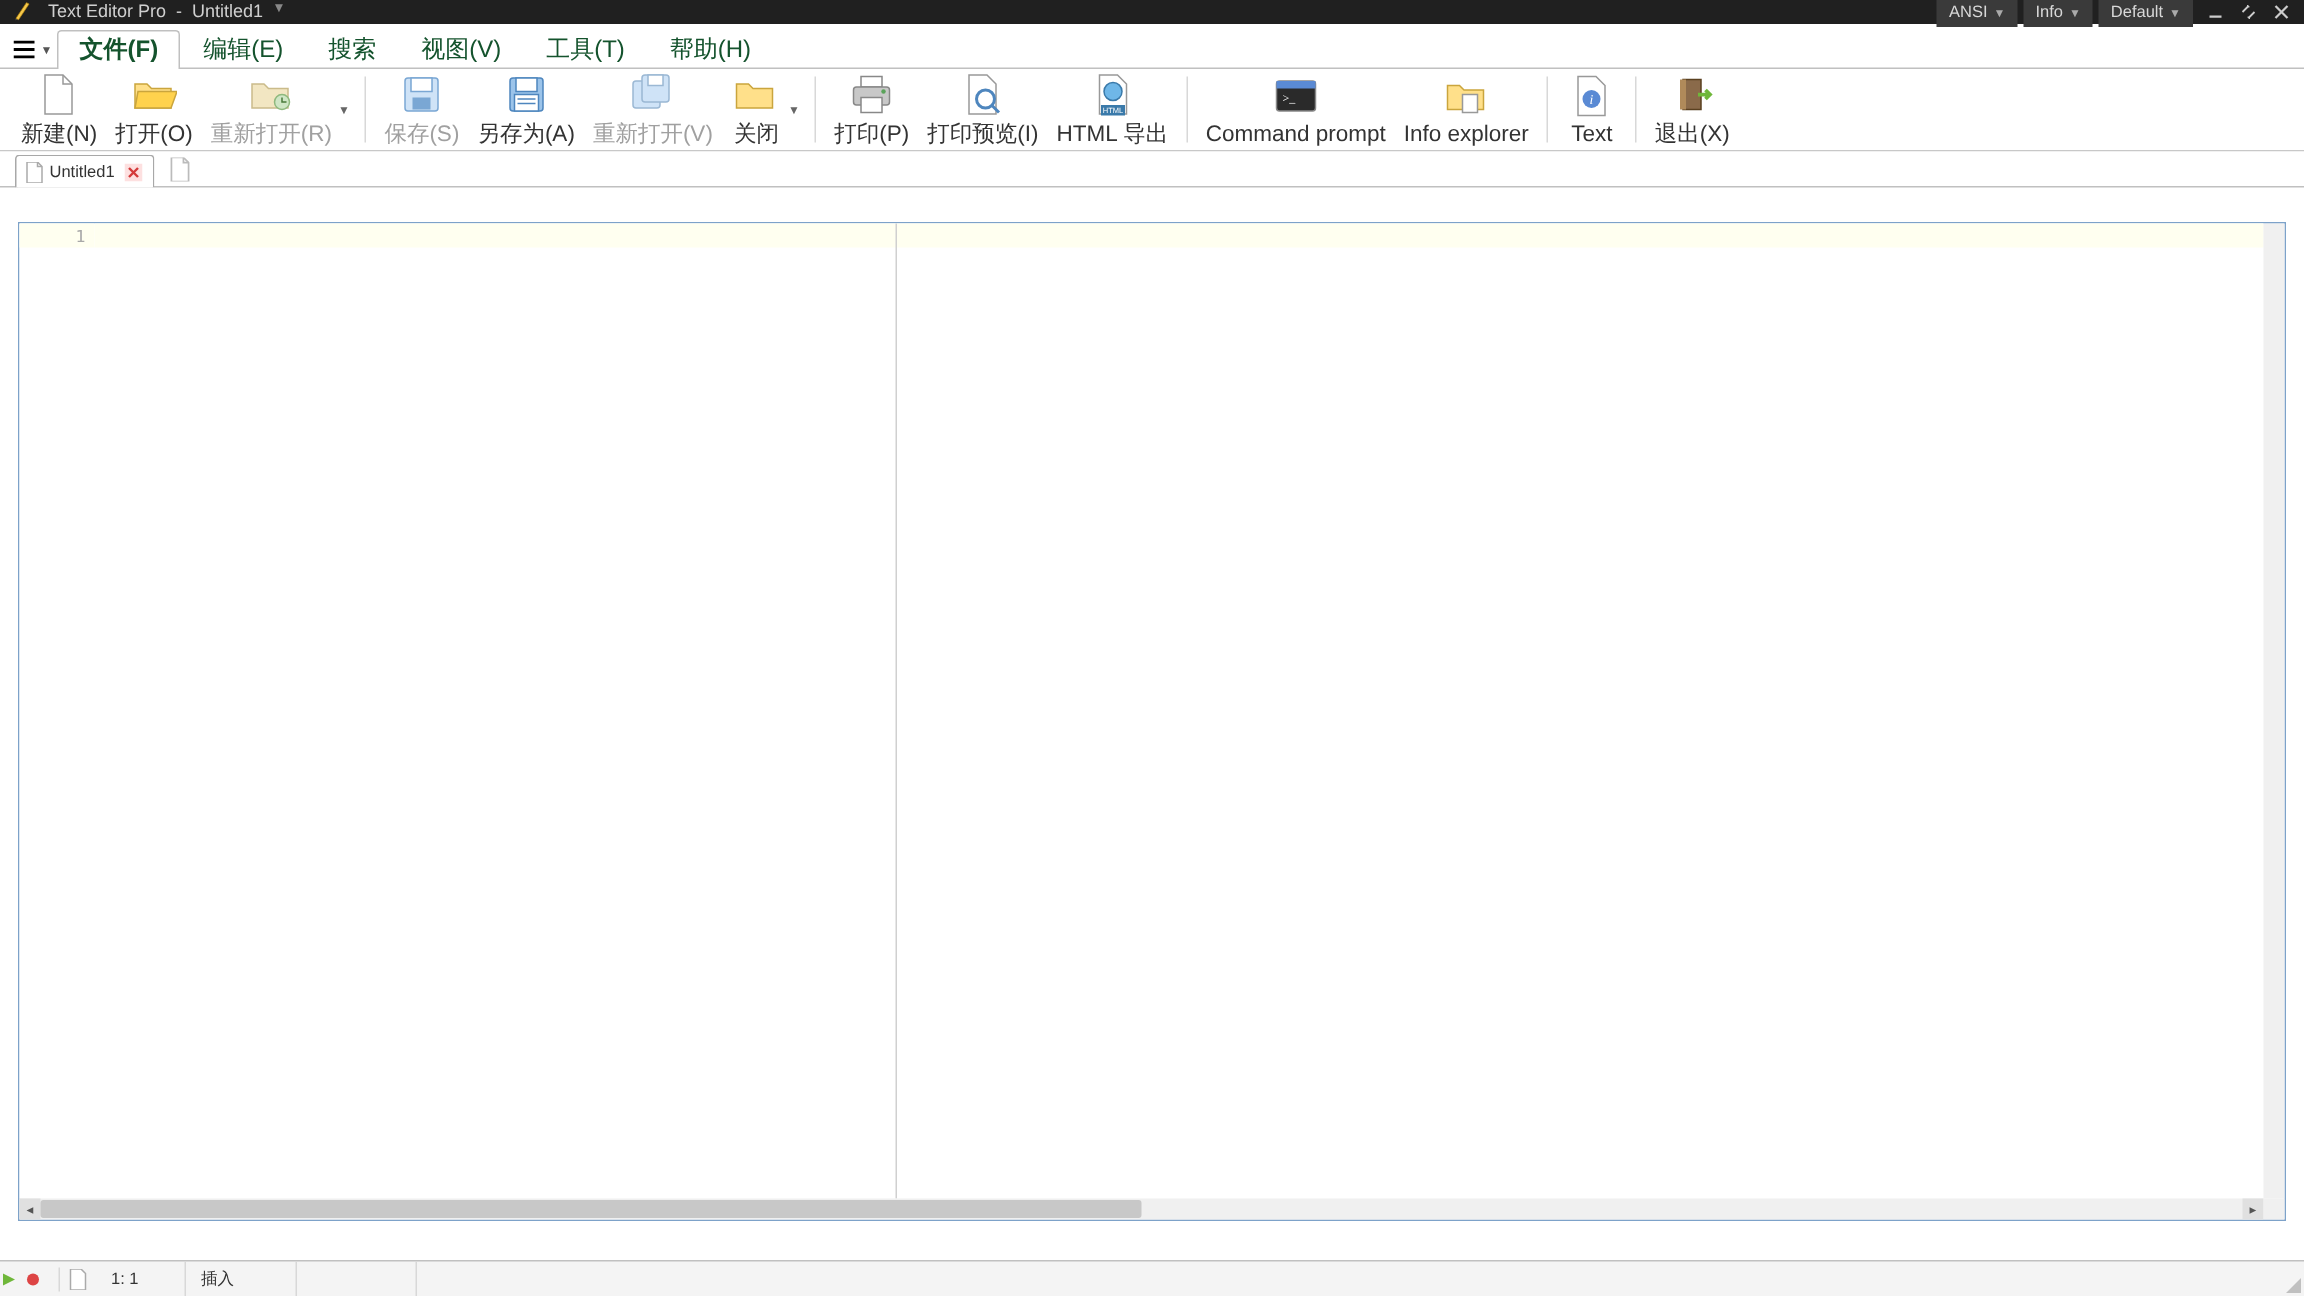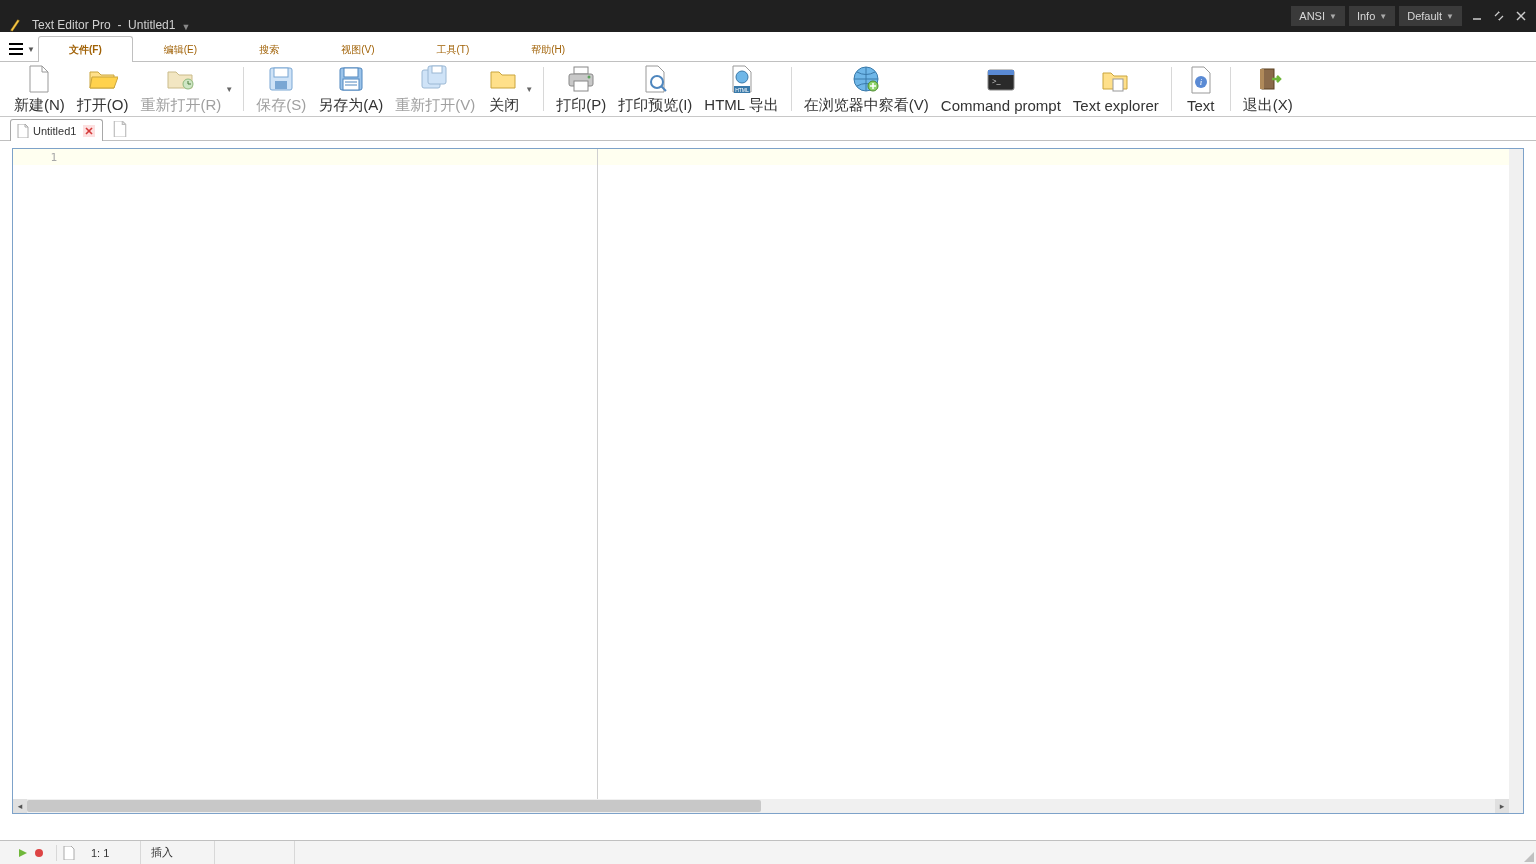--- a/index.html
+++ b/index.html
@@ -1,30 +1,30 @@
 <!DOCTYPE html>
 <html><head>
 <meta charset="utf-8">
 <style>
 * { margin:0; padding:0; box-sizing:border-box; }
 body { font-family:"Microsoft YaHei","Segoe UI",Tahoma,sans-serif; font-size:12px; background:#fff; width:1536px; height:864px; overflow:hidden; position:relative; color:#000; }
 
-.titlebar { height:32px; background:#202020; display:flex; align-items:flex-end; color:#d0d0d0; position:relative; }
+.titlebar { height:16px; background:#202020; display:flex; align-items:flex-start; color:#d0d0d0; position:relative; }
 .titlebar .app-icon { width:14px; height:14px; margin-left:8px; margin-right:10px; }
 .titlebar .title { font-size:12px; }
 .titlebar .title-dd { margin-left:6px; font-size:9px; color:#888; }
 .titlebar .right { margin-left:auto; display:flex; align-items:center; height:100%; }
 .tb-btn { background:#3a3a3a; height:20px; padding:0 8px; margin-right:4px; display:flex; align-items:center; color:#d8d8d8; font-size:11px; border-radius:0; cursor:pointer; }
 .tb-btn .car { margin-left:4px; font-size:8px; color:#aaa; }
 .win-btn { width:22px; height:28px; display:flex; align-items:center; justify-content:center; color:#ccc; cursor:pointer; }
 
 .ribbon-tabs { height:30px; background:#fff; border-bottom:1px solid #c0c0c0; display:flex; align-items:flex-end; padding-left:8px; }
 .ham { width:28px; height:24px; display:flex; align-items:center; justify-content:center; margin-right:2px; cursor:pointer; }
 .ham .car { font-size:8px; margin-left:2px; color:#555; }
-.rtab { padding:0 30px; height:26px; line-height:26px; border:1px solid transparent; border-bottom:none; cursor:pointer; font-size:10px; color:#a16207; position:relative; top:1px; }
+.rtab { padding:0 14px; height:26px; line-height:26px; border:1px solid transparent; border-bottom:none; cursor:pointer; font-size:16px; color:#14532d; position:relative; top:1px; }
 .rtab.active { border-color:#c0c0c0; background:#fff; font-weight:bold; border-radius:3px 3px 0 0; }
 
 .toolbar { height:55px; background:#fff; border-bottom:1px solid #c8c8c8; display:flex; align-items:center; padding:0 8px; }
 .tbtn { display:flex; flex-direction:column; align-items:center; justify-content:center; padding:0 6px; height:54px; cursor:pointer; min-width:46px; }
 .tbtn .ic { width:30px; height:30px; display:flex; align-items:center; justify-content:center; }
 .tbtn .lbl { font-size:15px; margin-top:2px; white-space:nowrap; color:#333; }
 .tbtn.dis .lbl { color:#a0a0a0; }
 .tsep { width:1px; height:44px; background:#d8d8d8; margin:0 6px; }
 .dd-car { font-size:8px; color:#666; align-self:center; margin-left:-2px; margin-right:4px; cursor:pointer; }
 
@@ -40,21 +40,21 @@
 .editor { position:absolute; left:50px; right:14px; top:0; bottom:14px; background:#fff; }
 .cur-line { position:absolute; left:0; right:0; top:0; height:16px; background:#fffff0; }
 .col-guide { position:absolute; top:0; bottom:0; width:1px; background:#d0d0d0; left:534px; }
 .hscroll { position:absolute; left:0; right:14px; bottom:0; height:14px; background:#f0f0f0; display:flex; align-items:center; }
 .hscroll .arrow { width:14px; height:14px; background:#e0e0e0; display:flex; align-items:center; justify-content:center; font-size:9px; color:#555; cursor:pointer; }
 .hscroll .track { flex:1; height:14px; position:relative; }
 .hscroll .thumb { position:absolute; left:0; top:1px; bottom:1px; width:50%; background:#c8c8c8; border-radius:2px; cursor:pointer; }
 .vscroll { position:absolute; right:0; top:0; bottom:14px; width:14px; background:#f0f0f0; }
 .corner { position:absolute; right:0; bottom:0; width:14px; height:14px; background:#f0f0f0; }
 
-.statusbar { position:absolute; left:0; right:0; bottom:0; height:24px; background:#f4f4f4; border-top:1px solid #c0c0c0; display:flex; align-items:center; padding:0 18px; font-size:11px; color:#333; }
+.statusbar { position:absolute; left:0; right:0; bottom:0; height:24px; background:#f4f4f4; border-top:1px solid #c0c0c0; display:flex; align-items:center; padding:0 1px; font-size:11px; color:#333; }
 .statusbar .sb-ic { margin-right:6px; display:flex; align-items:center; }
 .statusbar .cell { padding:0 10px; border-right:1px solid #d8d8d8; height:100%; display:flex; align-items:center; }
 .statusbar .cell.pos { min-width:60px; }
 .statusbar .cell.mode { min-width:74px; }
 .grip { position:absolute; right:2px; bottom:2px; width:12px; height:12px; }
 .grip::before { content:""; position:absolute; right:0; bottom:0; width:0; height:0; border-right:10px solid #c0c0c0; border-top:10px solid transparent; }
 
 .hidden-frame { position:absolute; left:0; right:0; bottom:24px; height:24px; }
 </style>
 </head>
@@ -224,47 +224,36 @@
           <rect x="5" y="22" width="16" height="7" fill="#3a7aaa"></rect>
           <text x="13" y="27.5" text-anchor="middle" font-size="5" fill="#fff" font-family="Arial">HTML</text>
         </svg>
       </span>
     <span class="lbl">HTML 导出</span>
   </div>
   <div class="tsep"></div>
 
   <div class="tbtn">
     <span class="ic">
-        <svg width="28" height="28" viewBox="0 0 28 28">
-          <circle cx="14" cy="14" r="12" fill="#6fb7e8" stroke="#3a7aaa"></circle>
-          <path d="M2 14 H26 M14 2 V26 M5 7 Q14 12 23 7 M5 21 Q14 16 23 21" stroke="#3a7aaa" fill="none"></path>
-          <circle cx="21" cy="21" r="5" fill="#8fd46a" stroke="#4a8a2a"></circle>
-          <path d="M21 18 V24 M18 21 H24" stroke="#fff" stroke-width="1.5"></path>
-        </svg>
-      </span>
-    <span class="lbl">在浏览器中察看(V)</span>
-  </div>
-  <div class="tbtn">
-    <span class="ic">
         <svg width="30" height="24" viewBox="0 0 30 24">
           <rect x="2" y="2" width="26" height="20" rx="2" fill="#2a2a2a" stroke="#888"></rect>
           <rect x="2" y="2" width="26" height="5" fill="#5a8ad4"></rect>
           <text x="6" y="16" font-size="8" fill="#fff" font-family="Consolas">&gt;_</text>
         </svg>
       </span>
     <span class="lbl">Command prompt</span>
   </div>
   <div class="tbtn">
     <span class="ic">
         <svg width="30" height="26" viewBox="0 0 30 26">
           <path d="M2 6 H10 L13 9 H26 V22 H2 Z" fill="#ffe08a" stroke="#caa53d"></path>
           <rect x="12" y="12" width="10" height="12" fill="#fff" stroke="#999"></rect>
         </svg>
       </span>
-    <span class="lbl">Text explorer</span>
+    <span class="lbl">Info explorer</span>
   </div>
   <div class="tsep"></div>
 
   <div class="tbtn">
     <span class="ic">
         <svg width="26" height="30" viewBox="0 0 26 30">
           <path d="M4 2 H16 L22 8 V28 H4 Z" fill="#fff" stroke="#999"></path>
           <circle cx="13" cy="17" r="6" fill="#5a8ad4"></circle>
           <text x="13" y="20" text-anchor="middle" font-size="9" fill="#fff" font-family="Georgia" font-style="italic">i</text>
         </svg>

